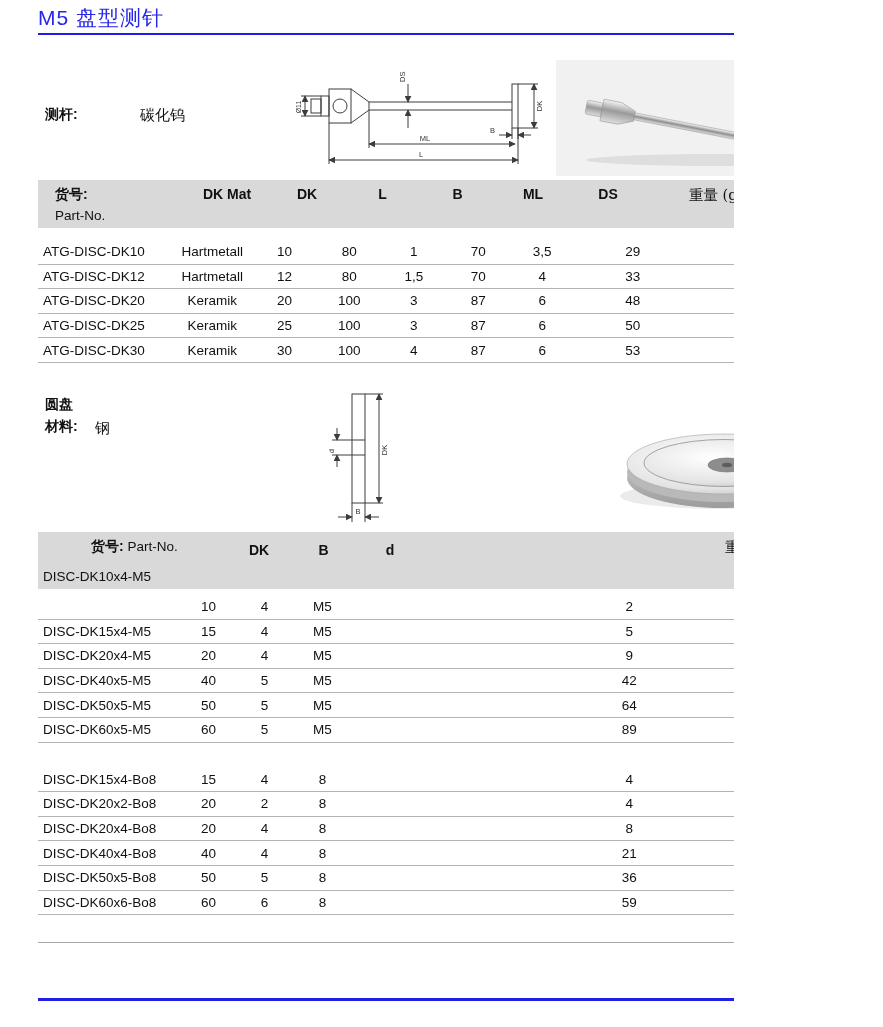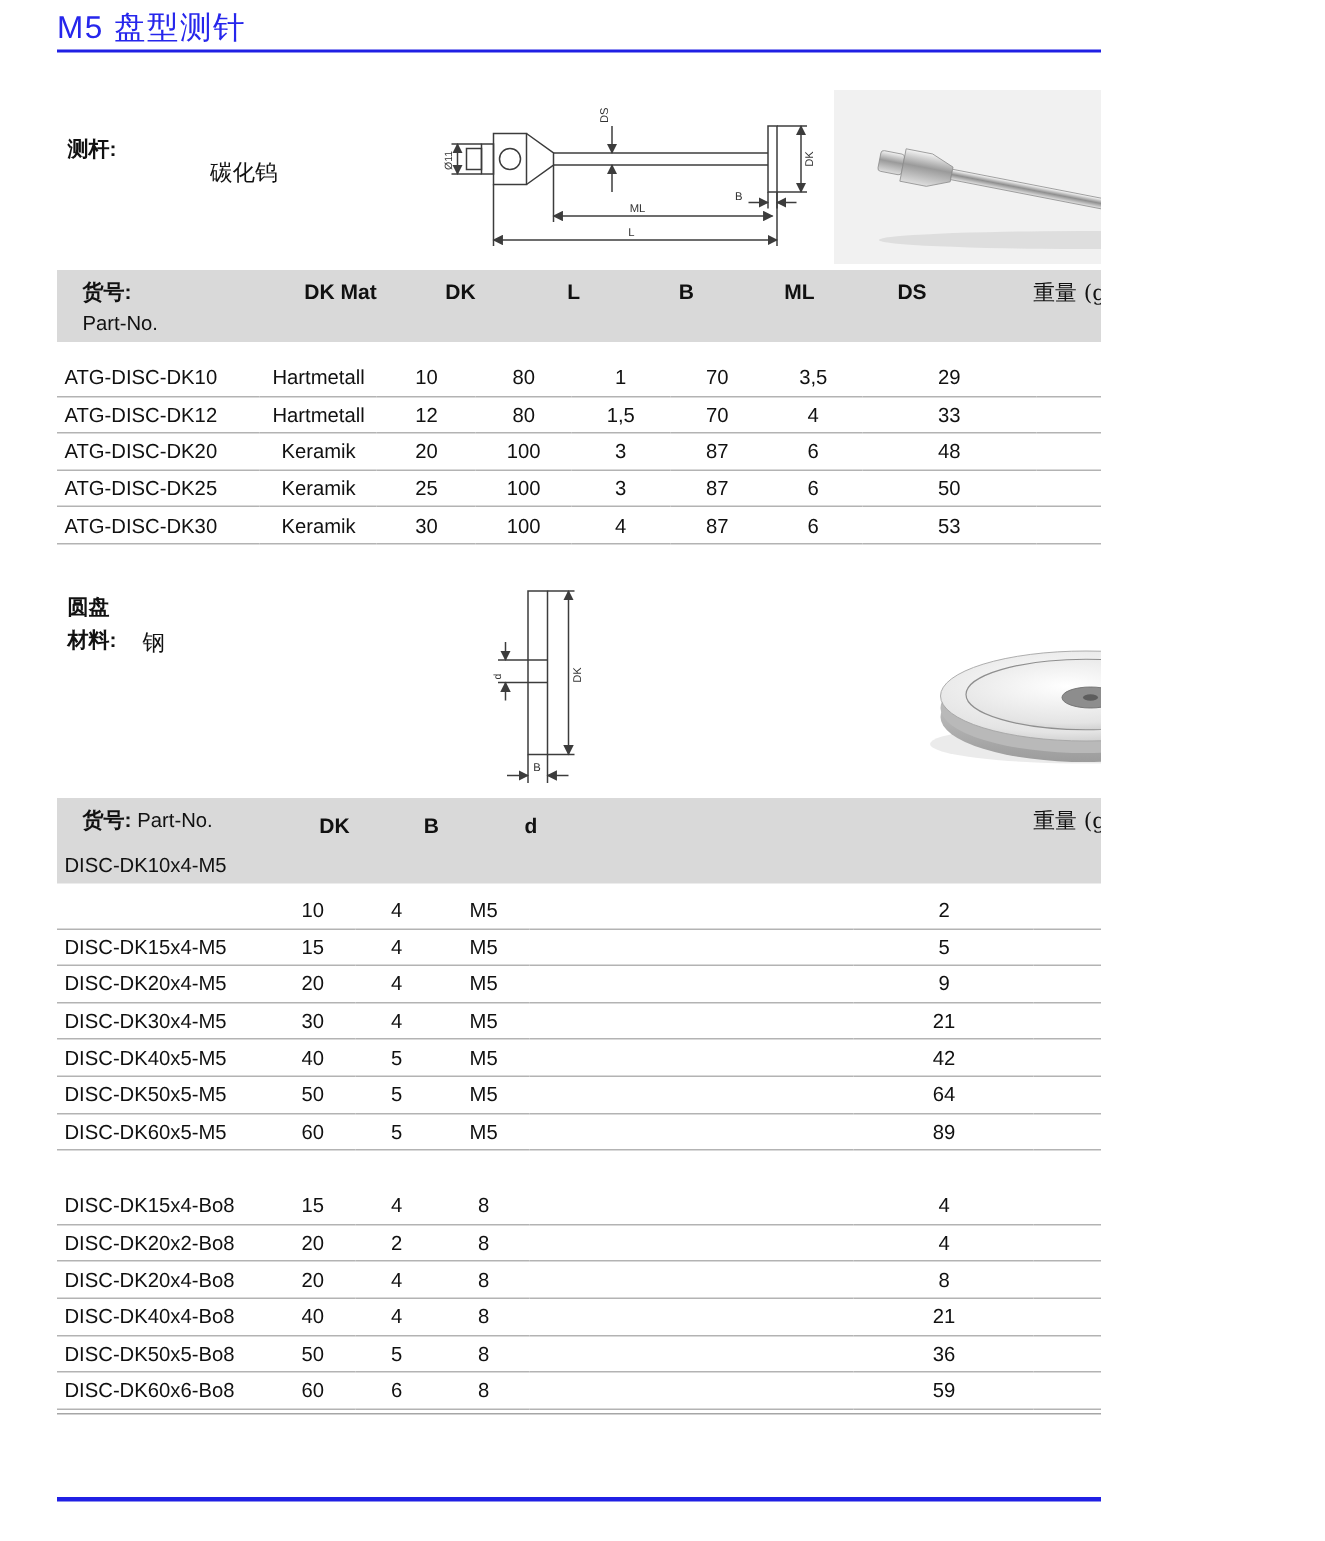--- a/index.html
+++ b/index.html
@@ -19,21 +19,21 @@
 
   
   svg text{font-family:"Liberation Sans",sans-serif;fill:#333;}
 
   
   .thead{background:#d9d9d9;display:grid;font-size:14px;}
   .thead .hc{padding-top:6px;text-align:center;font-weight:bold;margin-left:12px;}
   .thead .hc.left{text-align:left;padding-left:5px;}
   .thead .wt{font-weight:normal;font-family:"DejaVu Serif",serif;font-size:14.5px;}
   #t1-header{left:38px;top:180px;width:795px;height:48px;grid-template-columns:142px 82px 78px 73px 77px 74px 76px 140px 53px;}
-  #t2-header{left:38px;top:532px;width:795px;height:57px;grid-template-columns:147px 64px 65px 68px 258px 140px 53px;}
+  #t2-header{left:38px;top:532px;width:795px;height:57px;grid-template-columns:147px 64px 65px 68px 258px 140px 53px;padding-left:36px;}
   .sub{font-weight:normal;font-size:13.5px;margin-top:4px;}
   #t2-first-part{position:absolute;left:5px;bottom:5px;font-weight:normal;font-size:13.5px;}
 
   
   table{border-collapse:collapse;table-layout:fixed;font-size:13.5px;}
   #t1-body{left:38px;top:240px;}
   #t2-body{left:38px;top:595px;}
   td{height:23.6px;padding:0;text-align:center;border-bottom:1px solid #b3b3b3;overflow:hidden;white-space:nowrap;}
   td.l{text-align:left;padding-left:5px;}
   tr.spacer td{height:25px;border-bottom:none;}
@@ -42,21 +42,21 @@
   #page-bottom-rule{left:38px;top:998px;width:795px;height:3px;background:#2020e4;}
 </style>
 </head>
 <body>
 
 <div id="page">
 
   <div id="title" class="abs">M5 盘型测针</div>
   <div id="title-rule" class="abs"></div>
 
-  <div class="abs sec-label" style="left:45px;top:91px;">测杆:</div>
+  <div class="abs sec-label" style="left:45px;top:106px;">测杆:</div>
   <div class="abs sec-value serif" style="left:140px;top:106px;">碳化钨</div>
 
   <svg class="abs" style="left:295px;top:60px;" width="250" height="108" viewBox="0 0 250 108">
     <defs>
       <marker id="ah" viewBox="0 0 10 10" refX="9" refY="5" markerWidth="7" markerHeight="7" orient="auto-start-reverse">
         <path d="M0,0 L10,5 L0,10 z" fill="#3c3c3c"></path>
       </marker>
     </defs>
     <g stroke="#3c3c3c" stroke-width="1" fill="none">
       <rect x="16" y="39" width="10" height="14"></rect>
@@ -310,29 +310,20 @@
       <tr>
           <td class="l">DISC-DK20x4-M5</td>
           <td>20</td>
           <td>4</td>
           <td>M5</td>
           <td></td>
           <td>9</td>
           <td></td>
         </tr>
       <tr>
-          <td class="l">DISC-DK30x4-M5</td>
-          <td>30</td>
-          <td>4</td>
-          <td>M5</td>
-          <td></td>
-          <td>21</td>
-          <td></td>
-        </tr>
-      <tr>
           <td class="l">DISC-DK40x5-M5</td>
           <td>40</td>
           <td>5</td>
           <td>M5</td>
           <td></td>
           <td>42</td>
           <td></td>
         </tr>
       <tr>
           <td class="l">DISC-DK50x5-M5</td>

